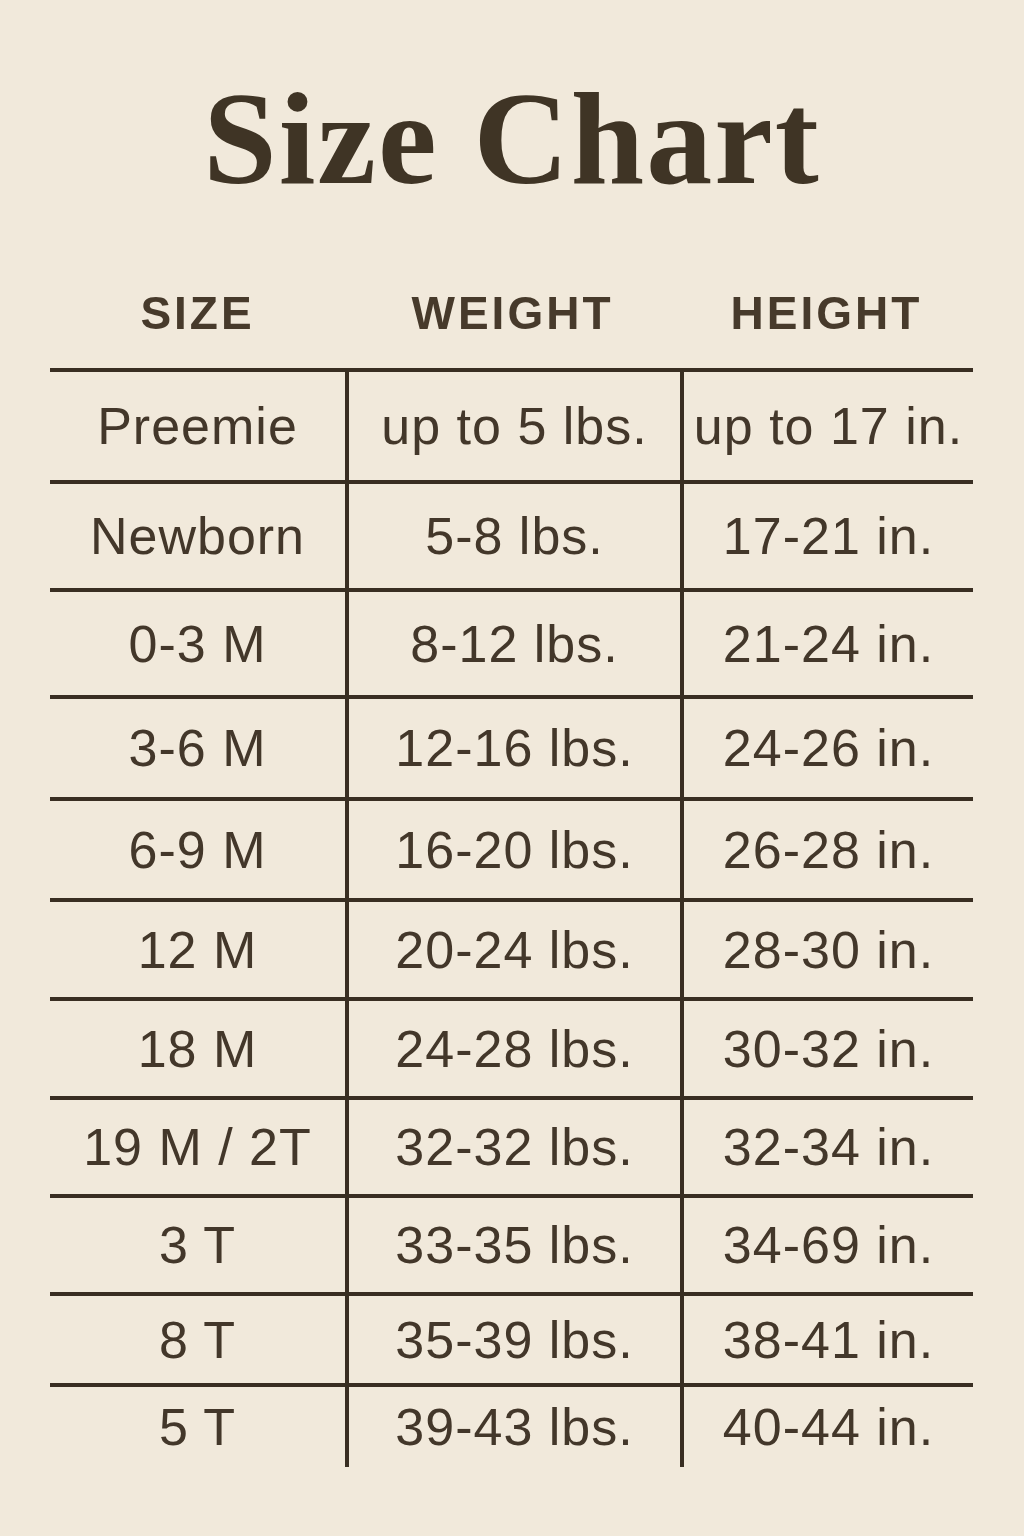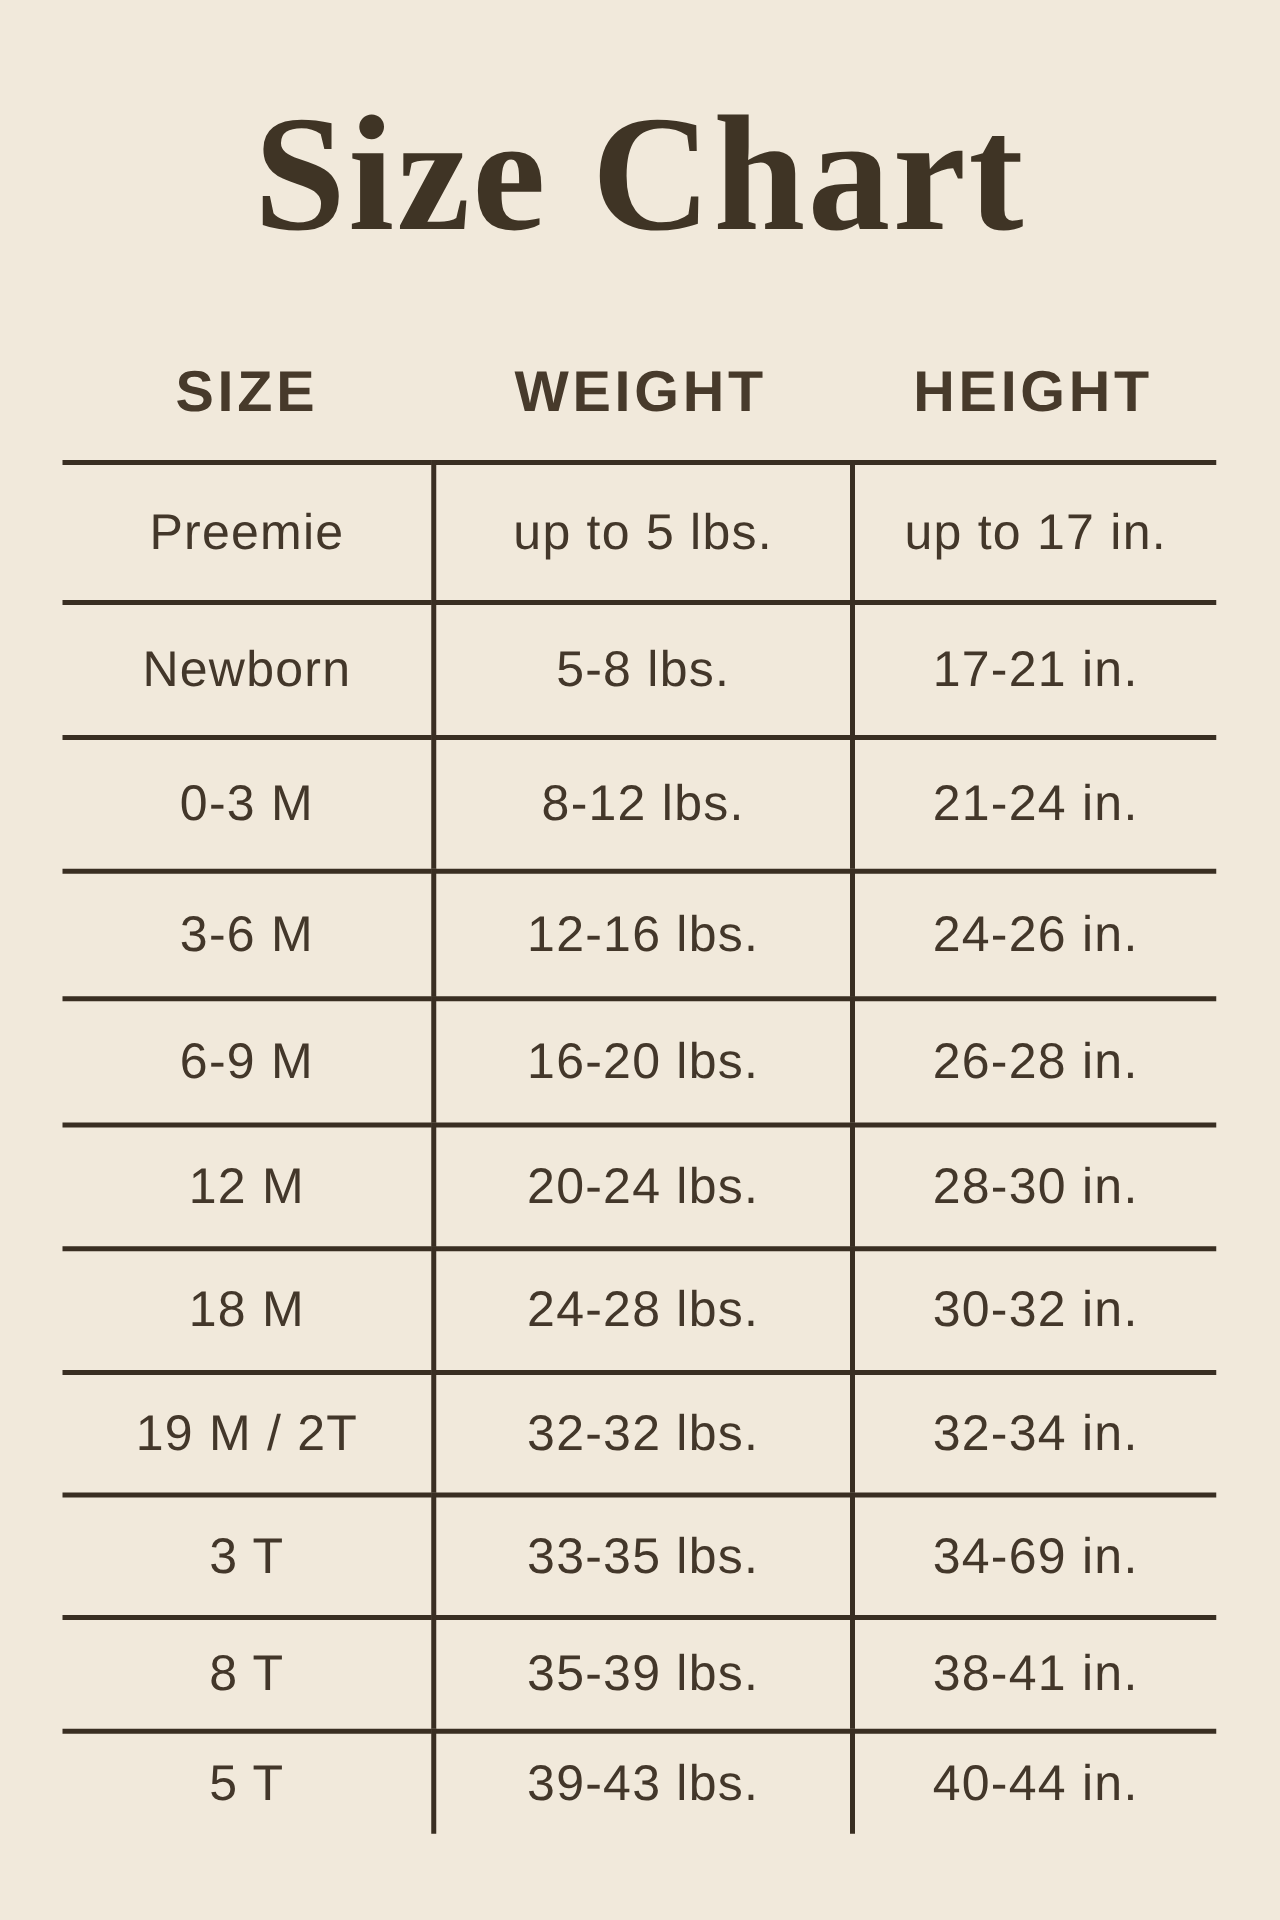--- a/index.html
+++ b/index.html
@@ -52,21 +52,21 @@
     left:50px;
     width:923px;
     display:grid;
     grid-template-columns:295px 335px 293px;
     grid-template-rows:112px 108px 107px 102px 101px 99px 99px 98px 98px 91px 84px;
   }
   .cell{
     display:flex;
     align-items:center;
     justify-content:center;
-    font-size:40px;
+    font-size:52px;
     letter-spacing:1px;
     border-top:4px solid var(--line);
     white-space:nowrap;
   }
   .cell.col-2,.cell.col-3{
     border-left:4px solid var(--line);
   }
 </style>
 </head>
 <body>

